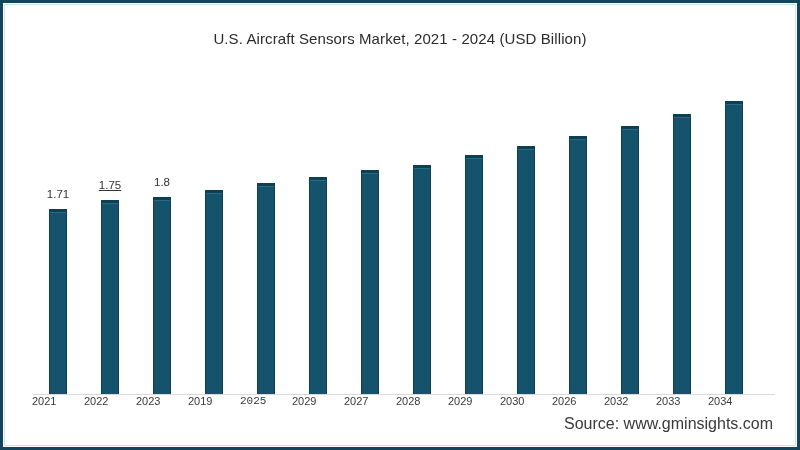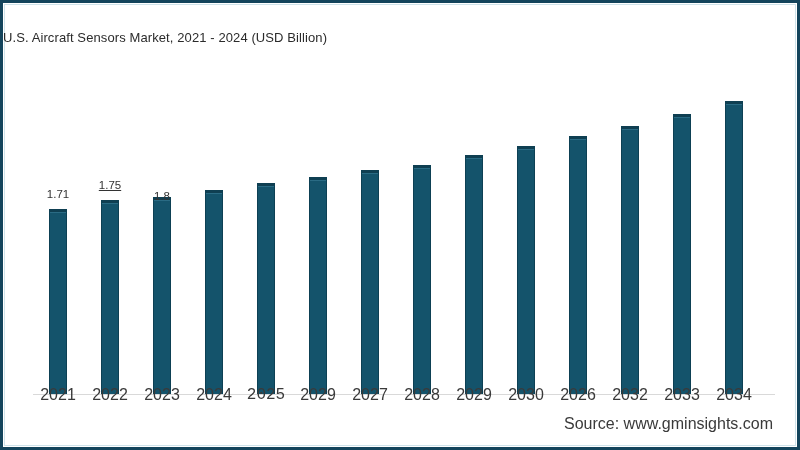--- a/index.html
+++ b/index.html
@@ -27,21 +27,22 @@
     bottom: 1px;
     border: 1px solid #cfe3ea;
     box-sizing: border-box;
     pointer-events: none;
   }
   #chart-title {
     position: absolute;
     left: 0;
     right: 0;
     top: 27px;
-    font-size: 13px;
+    text-align: center;
+    font-size: 15px;
     color: #2b2b2b;
     letter-spacing: 0.1px;
     white-space: nowrap;
   }
   #plot-area {
     position: absolute;
     left: 30px;
     top: 60px;
     width: 740px;
     height: 332px;
@@ -84,24 +85,23 @@
     position: absolute;
     left: -16px;
     width: 52px;
     text-align: center;
     font-size: 11.5px;
     color: #333333;
     white-space: nowrap;
   }
   .tick-label {
     position: absolute;
-    top: 383px;
+    top: 392px;
     width: 52px;
-    text-align: center;
-    font-size: 16px;
+    font-size: 11px;
     color: #3a3a3a;
     white-space: nowrap;
   }
   #source-note {
     position: absolute;
     right: 24px;
     bottom: 14px;
     font-size: 16px;
     color: #3a3a3a;
     white-space: nowrap;
@@ -190,23 +190,23 @@
     </div>
 
   <div id="axis-line"></div>
 
   <div id="source-note">Source: www.gminsights.com</div>
 
 <div class="bar-label" style="left: 29px; top: 185px;">1.71</div>
     <div class="tick-label" style="left: 29px;">2021</div>
     <div class="bar-label" style="left: 81px; top: 176px; text-decoration: underline;">1.75</div>
     <div class="tick-label" style="left: 81px;">2022</div>
-    <div class="bar-label" style="left: 133px; top: 187px;">1.8</div>
+    <div class="bar-label" style="left: 133px; top: 173px;">1.8</div>
     <div class="tick-label" style="left: 133px;">2023</div>
-    <div class="tick-label" style="left: 185px;">2024</div>
+    <div class="tick-label" style="left: 185px;">2019</div>
     <div class="tick-label" style="left: 237px; font-family: Liberation Mono, monospace;">2025</div>
     <div class="tick-label" style="left: 289px;">2029</div>
     <div class="tick-label" style="left: 341px;">2027</div>
     <div class="tick-label" style="left: 393px;">2028</div>
     <div class="tick-label" style="left: 445px;">2029</div>
     <div class="tick-label" style="left: 497px;">2030</div>
     <div class="tick-label" style="left: 549px;">2026</div>
     <div class="tick-label" style="left: 601px;">2032</div>
     <div class="tick-label" style="left: 653px;">2033</div>
     <div class="tick-label" style="left: 705px;">2034</div>

